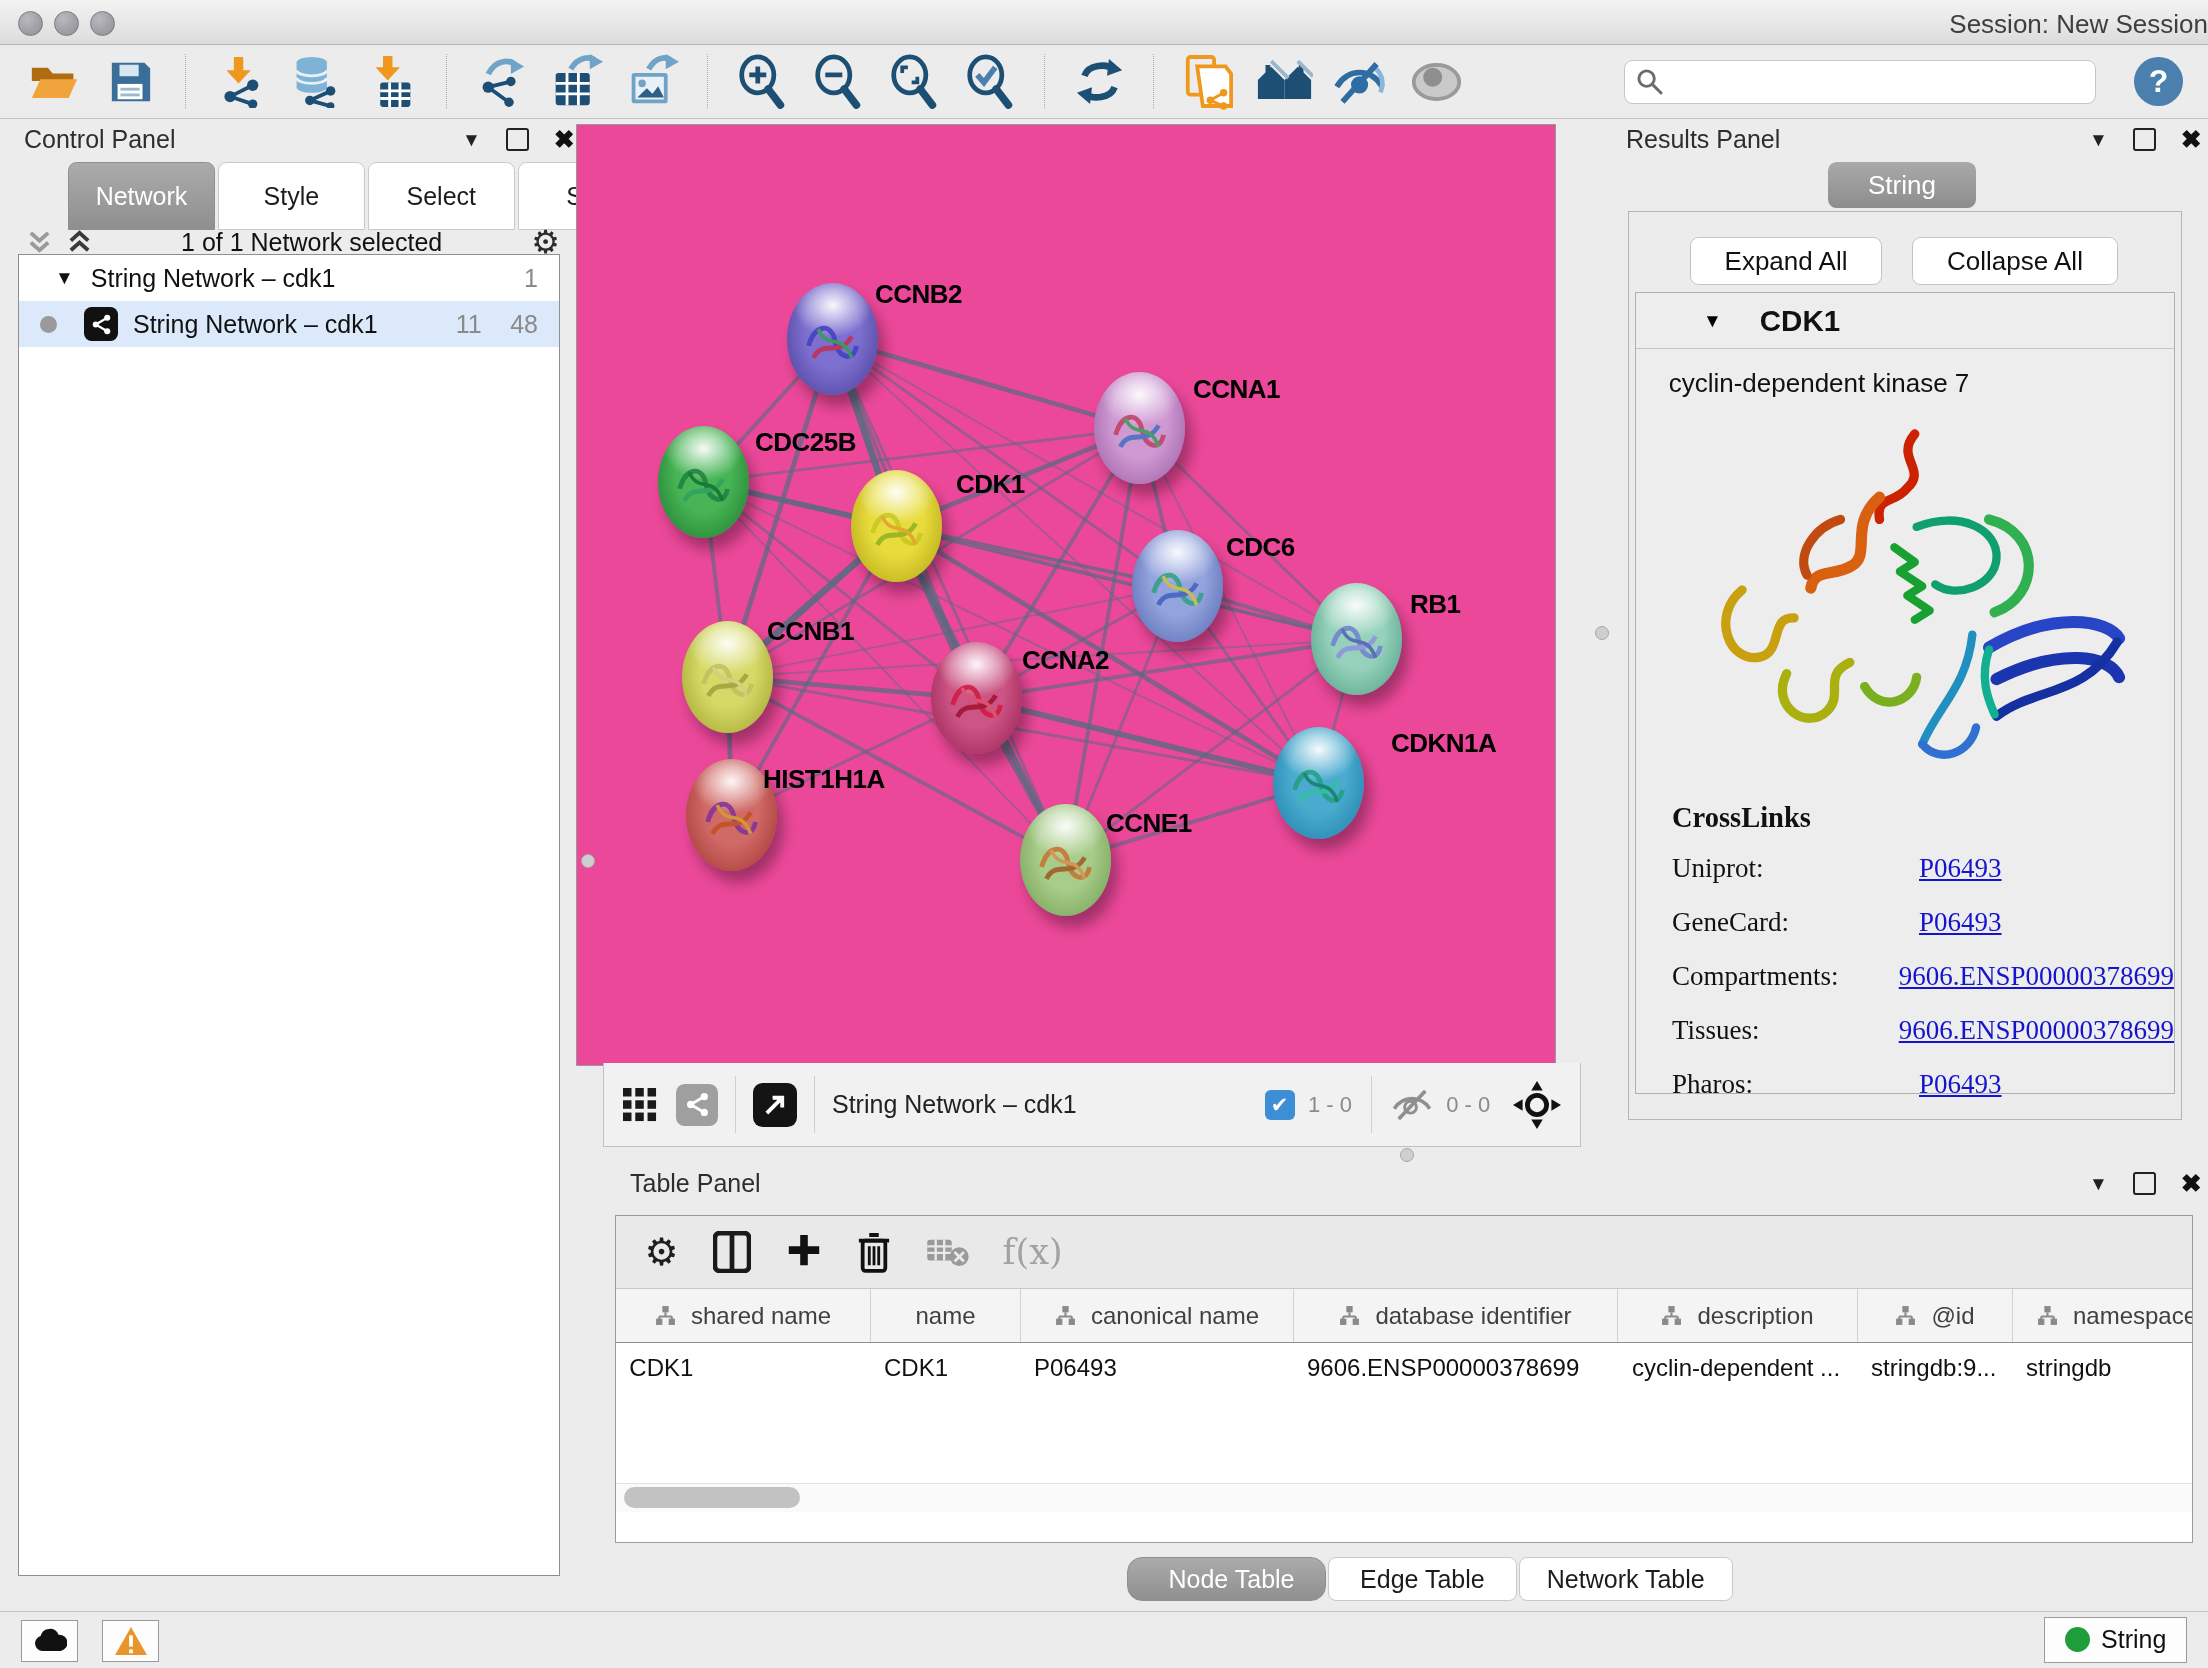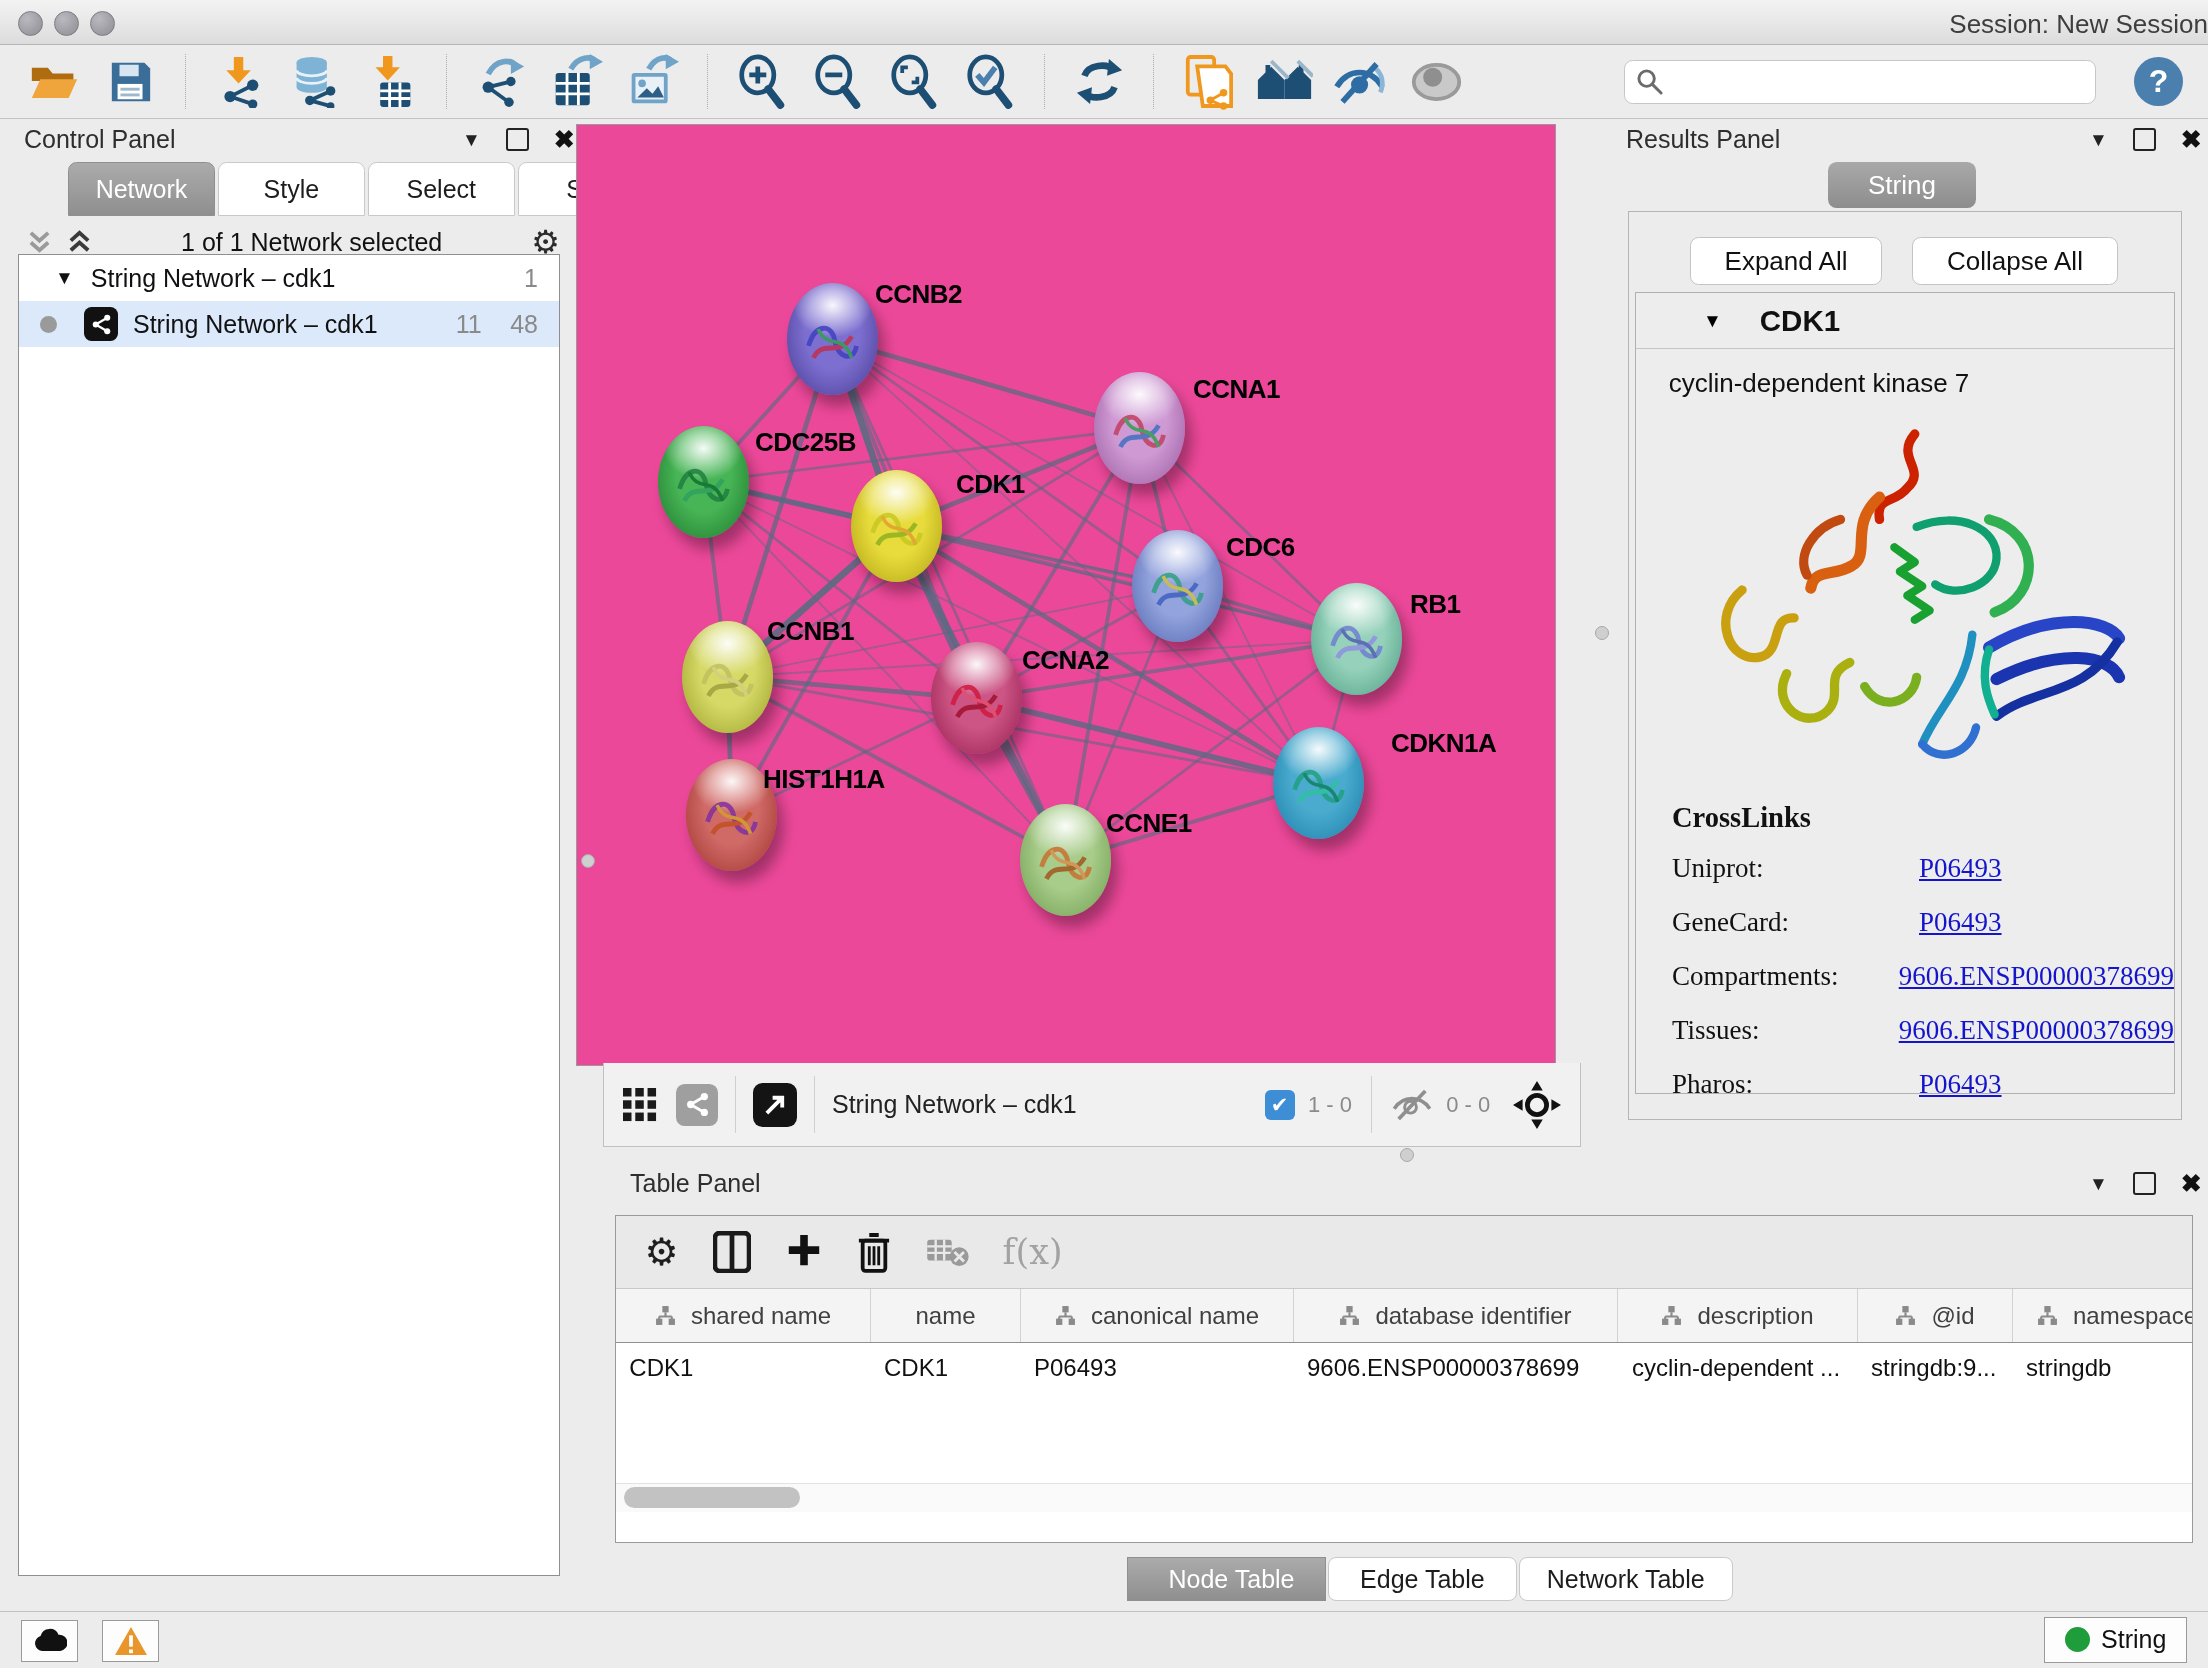--- a/index.html
+++ b/index.html
@@ -16,21 +16,21 @@
   .searchbox input{border:none;outline:none;flex:1;font-size:24px;font-family:"Liberation Sans",sans-serif;background:transparent;}
   .helpbtn{width:49px;height:49px;border-radius:50%;background:#4a7fae;color:#fff;font-size:32px;font-weight:bold;display:flex;align-items:center;justify-content:center;margin-left:21px;flex:0 0 auto;}
   
   .ptitle{position:absolute;font-size:25px;color:#2e2e2e;}
   .winctl{position:absolute;display:flex;align-items:center;gap:25px;}
   .wc-caret{font-size:19px;color:#222;}
   .wc-box{width:19px;height:19px;border:2.9px solid #222;border-radius:2.9px;}
   .wc-x{font-size:25px;color:#111;font-weight:bold;}
   
   .cp-tabs{position:absolute;left:68px;top:162px;display:flex;}
-  .cp-tab{min-width:95px;padding:4px 25px;height:44px;display:flex;align-items:center;justify-content:center;font-size:25px;background:#fff;border:1px solid #c9c9c9;color:#1c1c1c;border-radius:8.6px 8.6px 0 0;margin-right:2.9px;}
+  .cp-tab{min-width:95px;padding:11px 25px;height:44px;display:flex;align-items:center;justify-content:center;font-size:25px;background:#fff;border:1px solid #c9c9c9;color:#1c1c1c;border-radius:8.6px 8.6px 0 0;margin-right:2.9px;}
   .cp-tab.active{background:linear-gradient(#ababab,#8f8f8f);color:#fff;border-color:#8f8f8f;}
   .cp-subbar{position:absolute;left:27px;top:221px;width:533px;height:42px;display:flex;align-items:center;}
   .tree-box{position:absolute;left:18px;top:254px;width:540px;height:1320px;background:#fff;border:1.9px solid #8f8f8f;}
   .tree-row{position:relative;height:46px;display:flex;align-items:center;font-size:25px;color:#111;}
   .tree-row.selected{background:#dce9fb;}
   .tree-count{color:#8a8a8a;}
   .share-badge{width:34px;height:34px;background:#111;border-radius:7.6px;display:flex;align-items:center;justify-content:center;}
   
   .net-wrap{position:absolute;left:576px;top:124px;width:978px;height:940px;background:#ec4899;border:1px solid #9a9a9a;}
   .net-canvas{position:absolute;left:0;top:0;width:100%;height:100%;overflow:hidden;}
@@ -54,21 +54,21 @@
   .tp-box{position:absolute;left:615px;top:1215px;width:1576px;height:326px;background:#fff;border:1.9px solid #9a9a9a;}
   .tp-toolbar{height:72px;background:#e9e9e9;border-bottom:1px solid #c8c8c8;display:flex;align-items:center;gap:34px;padding-left:28.5px;}
   .tp-header{height:53px;background:#f4f4f4;border-bottom:1.9px solid #8f8f8f;display:flex;overflow:hidden;}
   .tp-col{display:flex;align-items:center;justify-content:center;gap:15px;font-size:24px;color:#404040;border-right:1px solid #d2d2d2;box-sizing:border-box;flex:0 0 auto;}
   .tp-rowarea{position:relative;height:169px;overflow:hidden;}
   .tp-cell{position:absolute;top:11.4px;font-size:24px;color:#111;white-space:nowrap;}
   .tp-scroll{position:absolute;left:0;bottom:0;width:100%;height:28.5px;background:#fafafa;border-top:1px solid #e2e2e2;}
   .tp-thumb{position:absolute;left:7.6px;top:3.8px;width:176px;height:21px;border-radius:10.5px;background:#c2c2c2;}
   .bt-tabs{position:absolute;left:1127px;top:1557px;display:flex;}
   .bt-tab{min-width:133px;padding:0 27px;height:42px;display:flex;align-items:center;justify-content:center;font-size:25px;background:#fff;border:1px solid #c9c9c9;color:#1c1c1c;border-radius:8px;margin-right:1.9px;}
-  .bt-tab.active{background:linear-gradient(#ababab,#8f8f8f);color:#fff;border-color:#8f8f8f;border-radius:0;padding-left:37px;}
+  .bt-tab.active{background:linear-gradient(#ababab,#8f8f8f);color:#fff;border-color:#8f8f8f;border-radius:15px;padding-left:37px;}
   
   .statusbar{position:absolute;left:0;top:1611px;width:100%;height:57px;background:#ececec;border-top:1px solid #c2c2c2;}
   .sb-btn{position:absolute;top:7.6px;width:55px;height:40px;background:#fdfdfd;border:1.9px solid #9a9a9a;display:flex;align-items:center;justify-content:center;}
   .mem-btn{position:absolute;right:21px;top:4.8px;width:141px;height:44px;background:#fdfdfd;border:1.9px solid #9a9a9a;display:flex;align-items:center;justify-content:center;gap:11.4px;font-size:25px;color:#111;}
   .mem-dot{width:25px;height:25px;border-radius:50%;background:#1f9d3a;}
   .split-dot{position:absolute;width:12.4px;height:12.4px;border-radius:50%;background:#cfcfcf;border:1px solid #a8a8a8;}
 </style>
 </head>
 <body>
 

